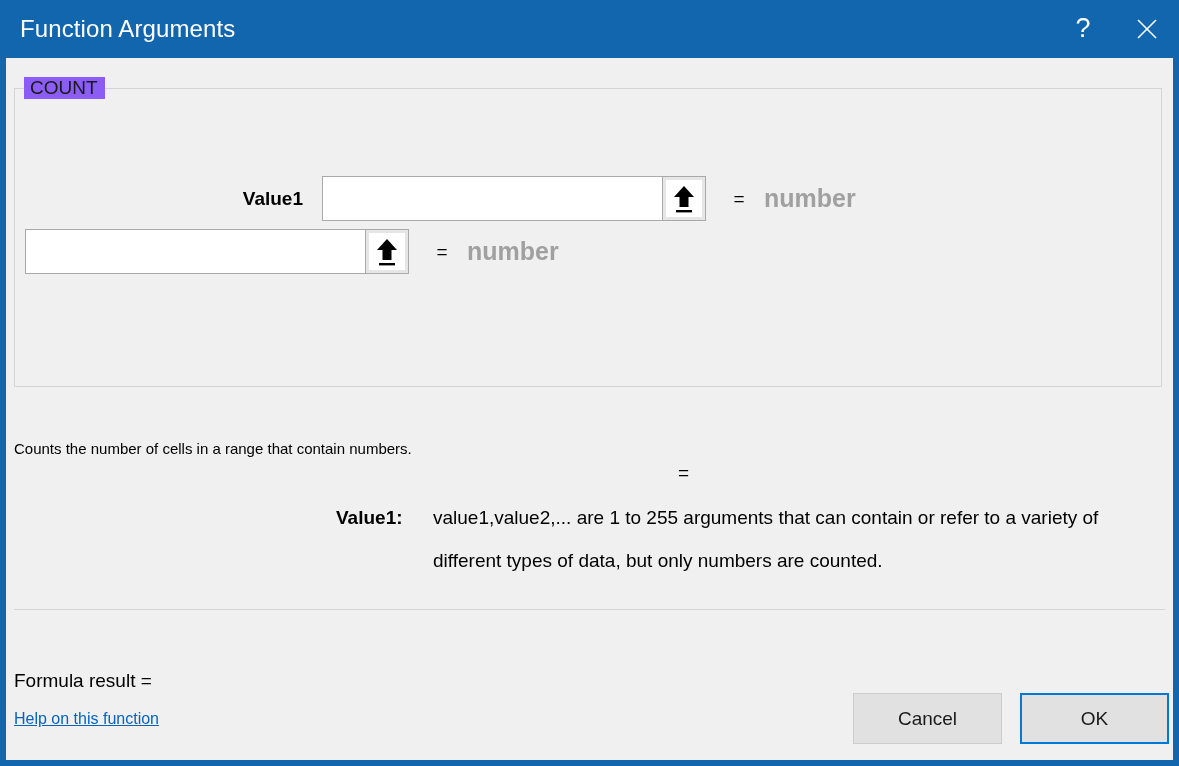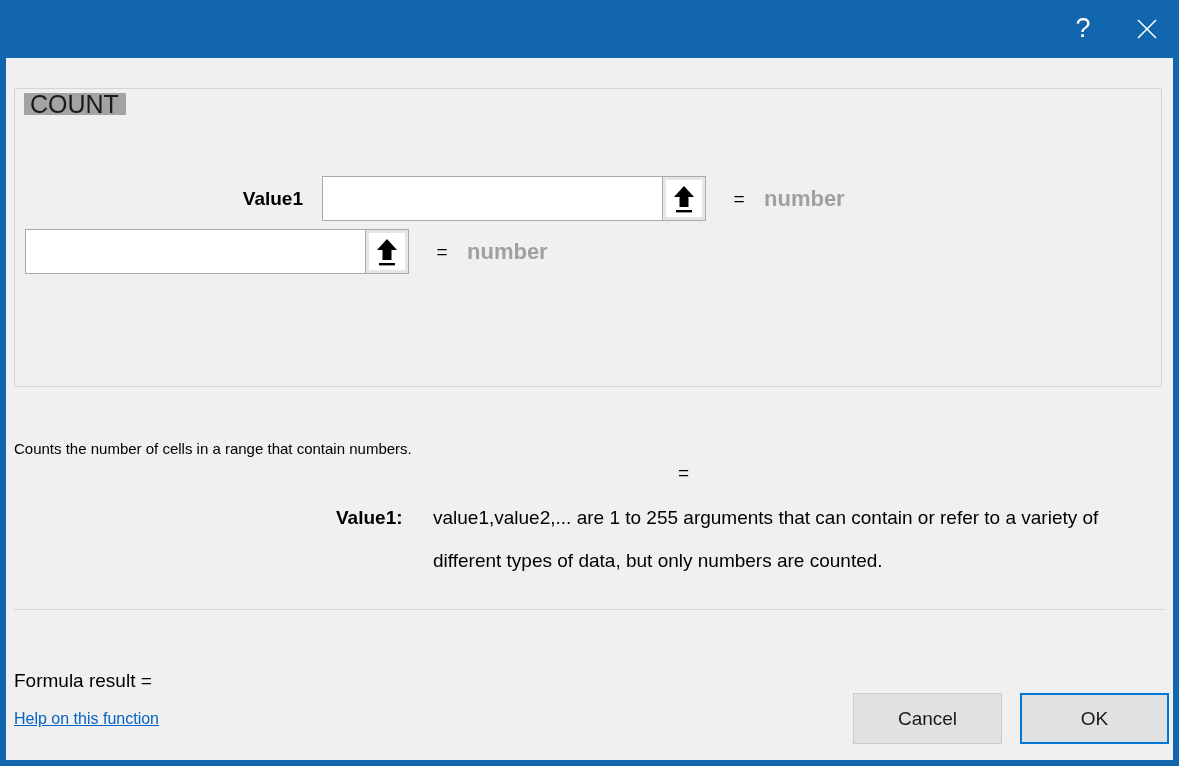--- a/index.html
+++ b/index.html
@@ -85,27 +85,26 @@
     top: 30px;
     width: 1148px;
     height: 299px;
     box-sizing: border-box;
     border: 1px solid #d4d4d4;
   }
   .groupbox-label {
     position: absolute;
     left: 18px;
     top: 19px;
-    background: #a3a3a3;
+    background: #8b5cf6;
     padding: 0 7px 0 6px;
-    font-size: 25px;
+    font-size: 19px;
     color: #1a1a1a;
     line-height: 22px;
     white-space: nowrap;
-    margin-top: 16px;
   }
 
   
   .arg-row {
     position: absolute;
     left: 0;
     height: 45px;
     display: flex;
     align-items: center;
   }
@@ -166,21 +165,21 @@
 
   .eq-sign {
     width: 22px;
     margin-left: 22px;
     font-size: 19px;
     color: #000000;
     text-align: center;
   }
   .val-type {
     margin-left: 14px;
-    font-size: 22px;
+    font-size: 25px;
     font-weight: bold;
     color: #a0a0a0;
     white-space: nowrap;
   }
 
   
   .result-equals {
     position: absolute;
     left: 672px;
     top: 404px;
@@ -271,20 +270,21 @@
   .dlg-btn.default {
     border: 2px solid #0078d7;
   }
 </style>
 </head>
 <body>
 
 <div class="dialog">
 
   <div class="titlebar">
+    <div class="title-text">Function Arguments</div>
     <div class="title-buttons">
       <div class="title-btn help">?</div>
       <div class="title-btn close">
         <svg width="26" height="26" viewBox="0 0 26 26" aria-hidden="true">
           <line x1="4" y1="4" x2="22" y2="22" stroke="#ffffff" stroke-width="1.6"></line>
           <line x1="22" y1="4" x2="4" y2="22" stroke="#ffffff" stroke-width="1.6"></line>
         </svg>
       </div>
     </div>
   </div>

